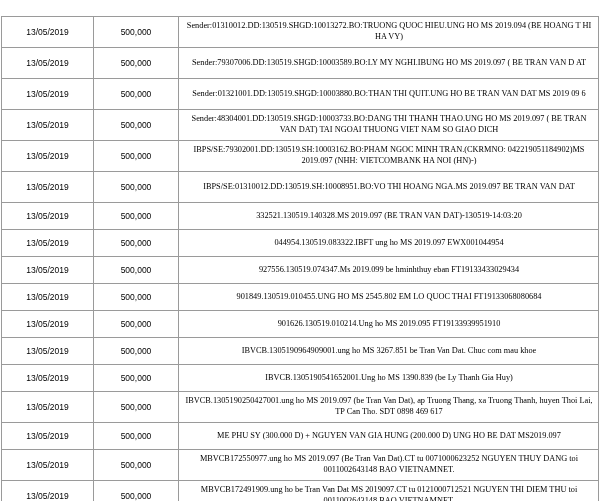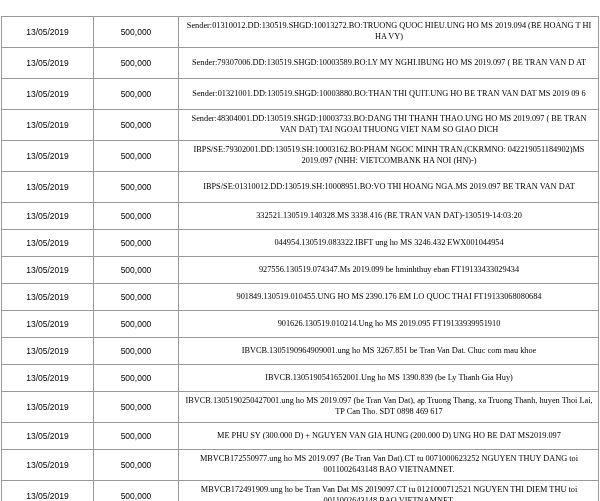--- a/index.html
+++ b/index.html
@@ -82,36 +82,36 @@
         <td class="desc-cell">IBPS/SE:79302001.DD:130519.SH:10003162.BO:PHAM NGOC MINH TRAN.(CKRMNO: 042219051184902)MS 2019.097 (NHH: VIETCOMBANK HA NOI (HN)-)</td>
       </tr>
       <tr class="r-tall">
         <td class="date-cell">13/05/2019</td>
         <td class="amount-cell">500,000</td>
         <td class="desc-cell">IBPS/SE:01310012.DD:130519.SH:10008951.BO:VO THI HOANG NGA.MS 2019.097 BE TRAN VAN DAT</td>
       </tr>
       <tr class="r-short">
         <td class="date-cell">13/05/2019</td>
         <td class="amount-cell">500,000</td>
-        <td class="desc-cell">332521.130519.140328.MS 3338.416 (BE TRAN VAN DAT)-130519-14:03:20</td>
+        <td class="desc-cell">332521.130519.140328.MS 2019.097 (BE TRAN VAN DAT)-130519-14:03:20</td>
       </tr>
       <tr class="r-short">
         <td class="date-cell">13/05/2019</td>
         <td class="amount-cell">500,000</td>
-        <td class="desc-cell">044954.130519.083322.IBFT ung ho MS 3246.432 EWX001044954</td>
+        <td class="desc-cell">044954.130519.083322.IBFT ung ho MS 2019.097 EWX001044954</td>
       </tr>
       <tr class="r-short">
         <td class="date-cell">13/05/2019</td>
         <td class="amount-cell">500,000</td>
         <td class="desc-cell">927556.130519.074347.Ms 2019.099 be hminhthuy eban FT19133433029434</td>
       </tr>
       <tr class="r-short">
         <td class="date-cell">13/05/2019</td>
         <td class="amount-cell">500,000</td>
-        <td class="desc-cell">901849.130519.010455.UNG HO MS 2390.176 EM LO QUOC THAI FT19133068080684</td>
+        <td class="desc-cell">901849.130519.010455.UNG HO MS 2545.802 EM LO QUOC THAI FT19133068080684</td>
       </tr>
       <tr class="r-short">
         <td class="date-cell">13/05/2019</td>
         <td class="amount-cell">500,000</td>
         <td class="desc-cell">901626.130519.010214.Ung ho MS 2019.095 FT19133939951910</td>
       </tr>
       <tr class="r-short">
         <td class="date-cell">13/05/2019</td>
         <td class="amount-cell">500,000</td>
         <td class="desc-cell">IBVCB.1305190964909001.ung ho MS 3267.851 be Tran Van Dat. Chuc com mau khoe</td>

